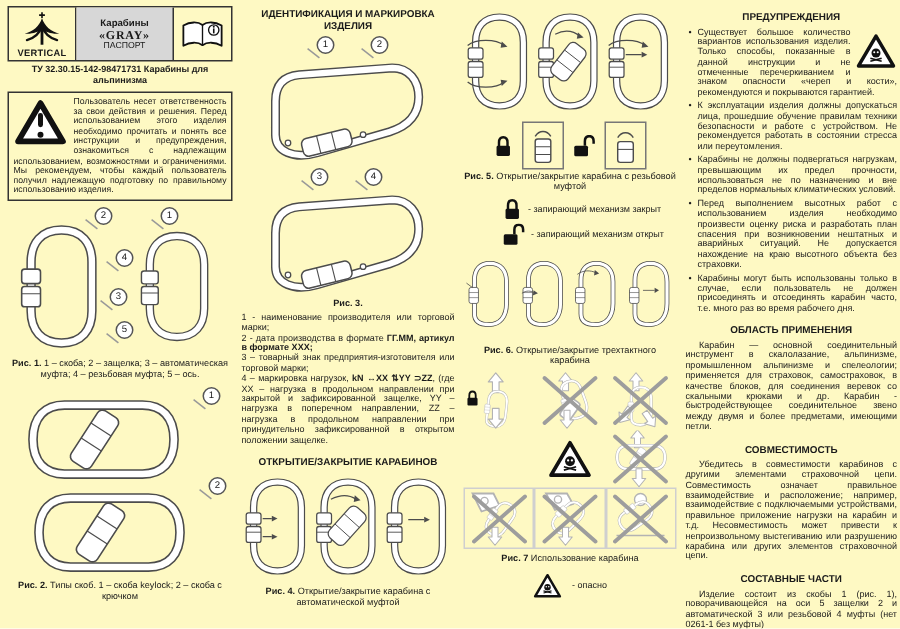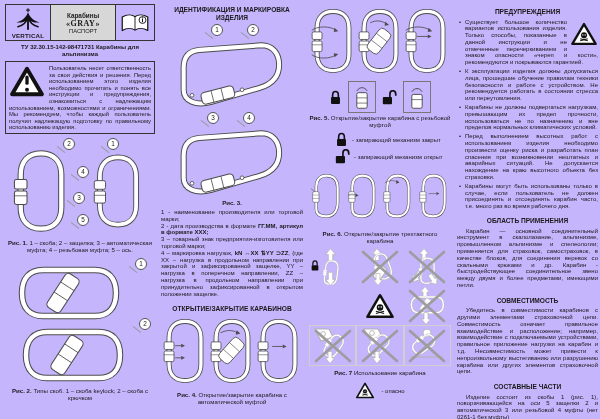--- a/index.html
+++ b/index.html
@@ -1,16 +1,16 @@
 <!DOCTYPE html>
 <html><head>
 <meta charset="utf-8">
 <style>
   html,body{margin:0;padding:0;background:#fff;}
-  .page{position:relative;width:600px;height:419px;background:#c4b5fd;overflow:hidden;
+  .page{position:relative;width:600px;height:419px;background:#fef9c3;overflow:hidden;
         font-family:"Liberation Sans",sans-serif;color:#1a1a1a;
         display:flex;box-sizing:border-box;padding:4px 2px 0 5px;gap:6px;}
   .col{display:flex;flex-direction:column;box-sizing:border-box;}
   .col1{width:150px;} .col2{width:142px;} .col3{width:142px;} .col4{width:141px;}
 
   
   .head{font-size:6.6px;font-weight:bold;text-align:center;margin:5px 0 3px;line-height:7.5px;}
   .para{font-size:6px;line-height:6.8px;text-align:justify;margin:0 0 3px;text-indent:9px;}
   .mk{font-size:6px;line-height:6.8px;text-align:justify;margin:0;}
   .caption{font-size:6.1px;line-height:7px;text-align:center;margin:1px 0 3px;}

